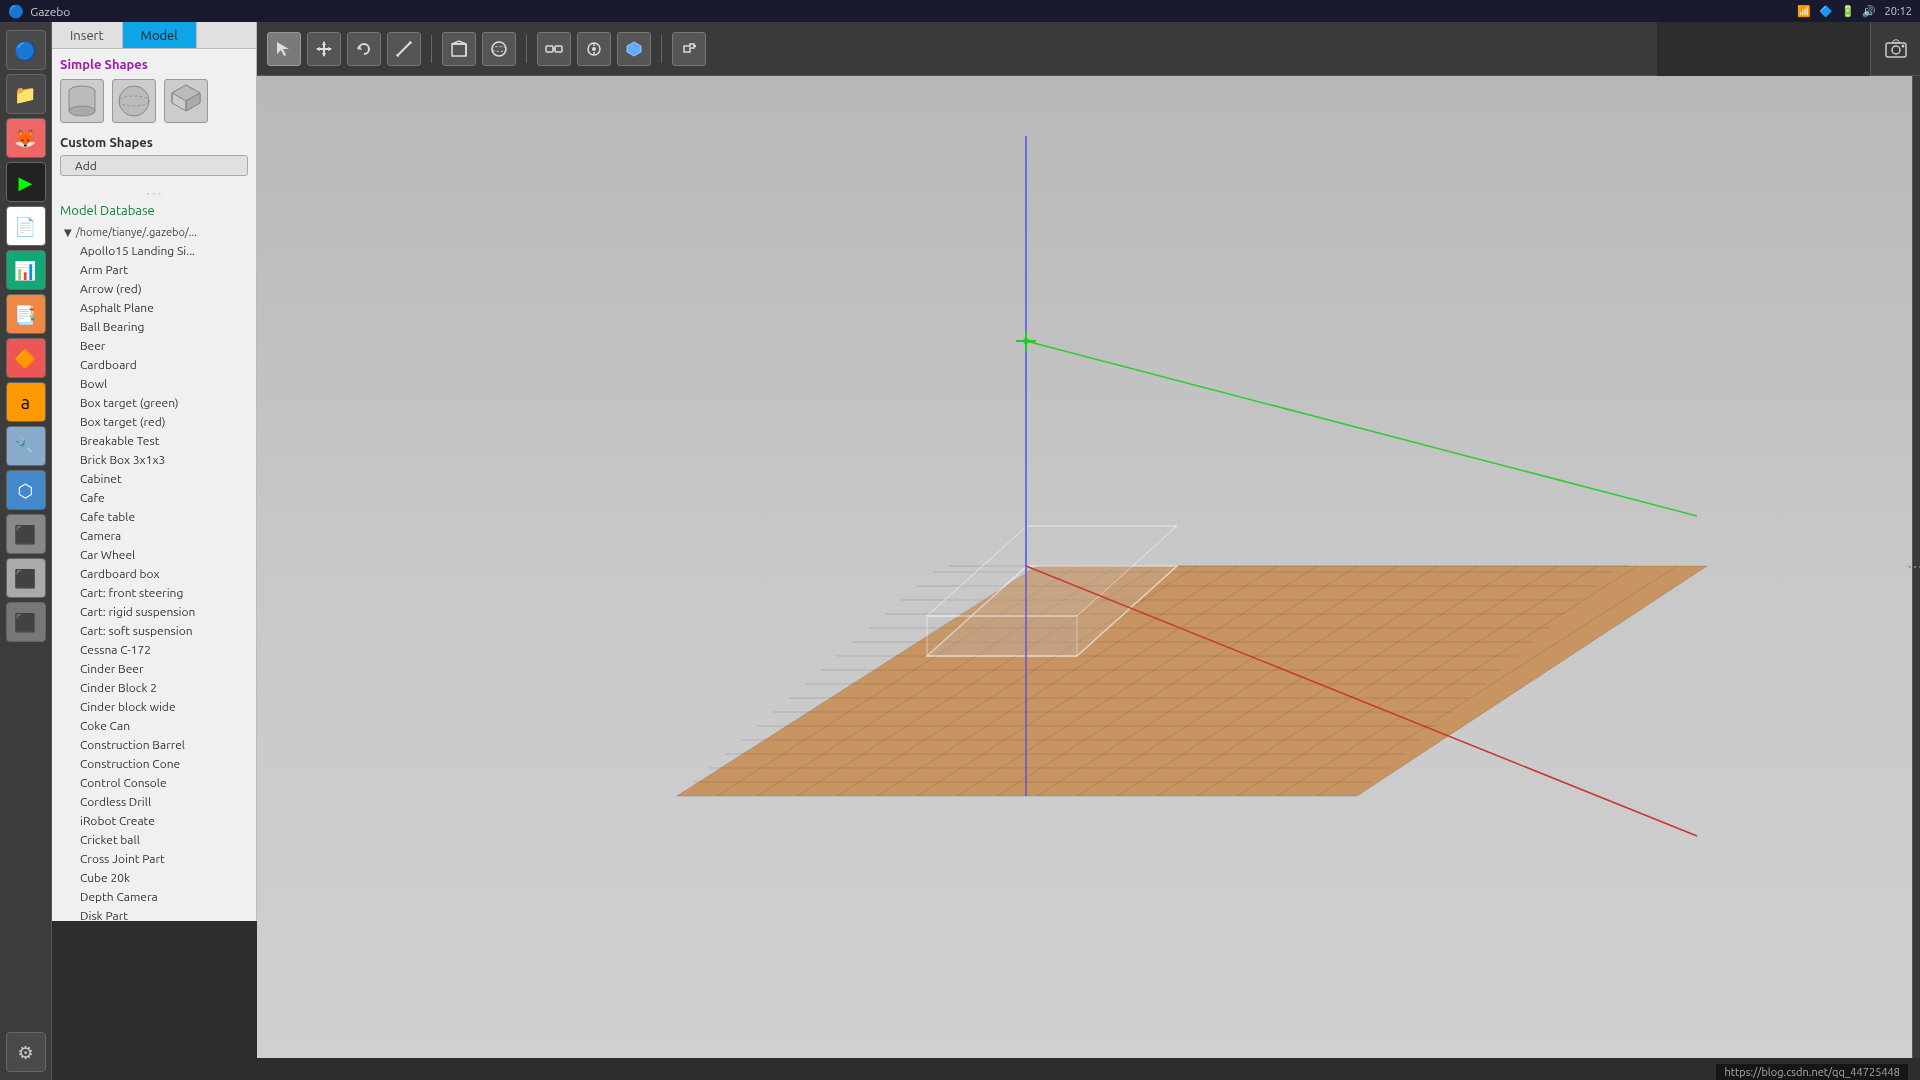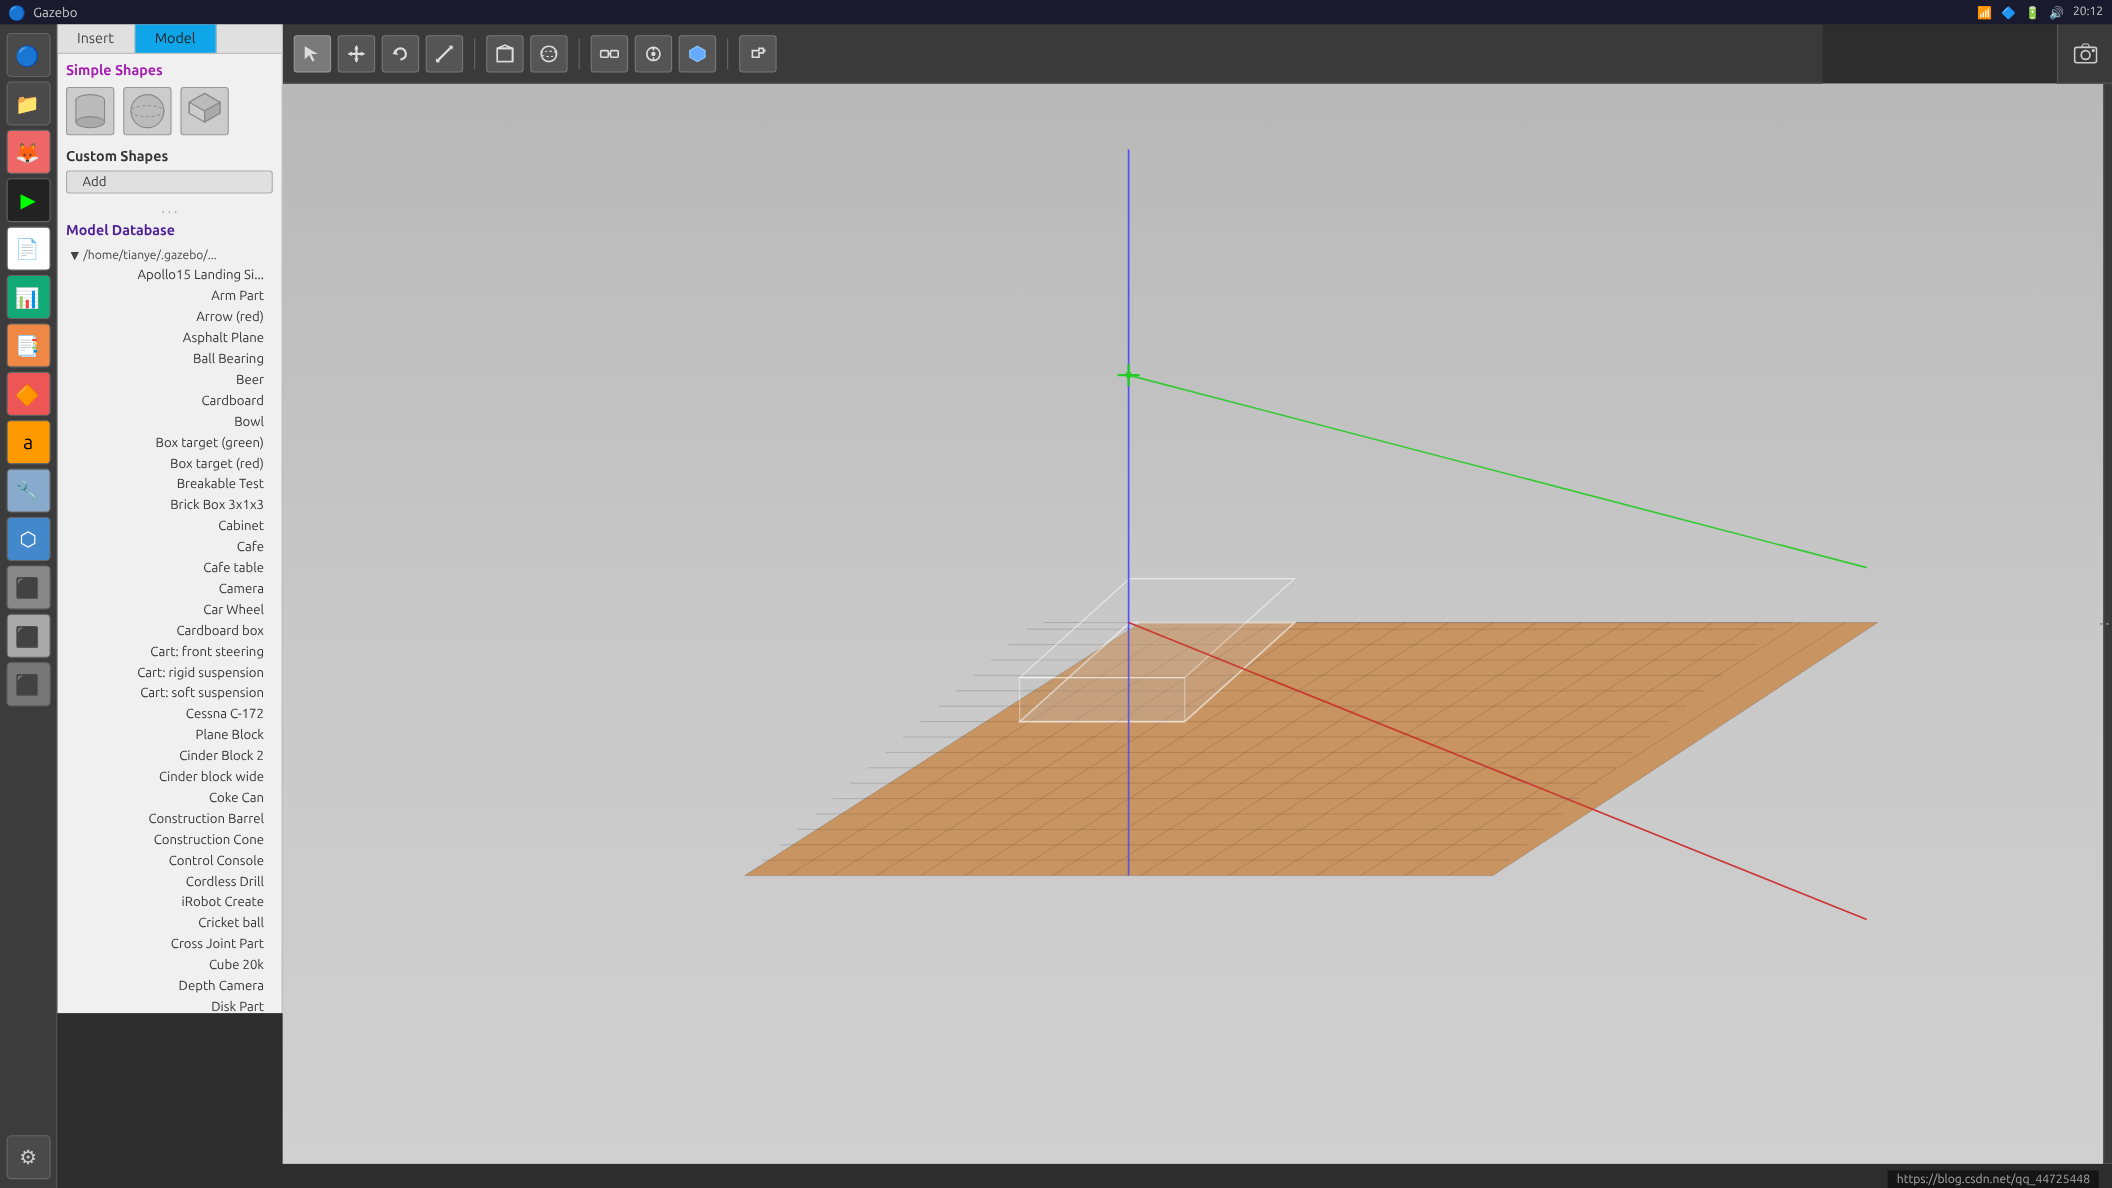--- a/index.html
+++ b/index.html
@@ -55,35 +55,35 @@
     }
 
     .custom-shapes-title { font-weight: bold; font-size: 13px; margin-bottom: 6px; color: #333; }
     .add-btn {
       padding: 3px 14px; background: #e0e0e0; border: 1px solid #aaa; border-radius: 3px;
       cursor: pointer; font-size: 12px; color: #333; margin-bottom: 10px;
     }
 
     .divider-dots { text-align: center; color: #999; font-size: 12px; margin: 4px 0; }
 
-    .model-db-title { font-weight: bold; font-size: 13px; margin-bottom: 6px; color: #4c1d95; }
+    .model-db-title { font-weight: normal; font-size: 13px; margin-bottom: 6px; color: #15803d; }
 
     #model-list { height: 820px; overflow-y: auto; font-size: 12px; }
     #model-list::-webkit-scrollbar { width: 8px; }
     #model-list::-webkit-scrollbar-track { background: #e0e0e0; }
     #model-list::-webkit-scrollbar-thumb { background: #aaa; }
 
     .db-root {
       display: flex; align-items: center; gap: 4px; padding: 3px 4px; color: #444; font-size: 11px;
       cursor: pointer;
     }
     .db-root .arrow { font-size: 10px; }
 
     .model-item {
-      padding: 3px 8px 3px 20px; cursor: pointer; color: #333; font-size: 12px; text-align: right;
+      padding: 3px 8px 3px 20px; cursor: pointer; color: #333; font-size: 12px;
     }
 
     
     #toolbar {
       position: absolute; top: 22px; left: 257px; width: 1400px; height: 54px;
       background: #3a3a3a; border-bottom: 1px solid #555;
       display: flex; align-items: center; padding: 0 10px; gap: 6px; z-index: 30;
     }
     .tool-btn {
       width: 34px; height: 34px; background: #555; border: 1px solid #777; border-radius: 3px;
@@ -228,21 +228,21 @@
         <div class="model-item">Cabinet</div>
         <div class="model-item">Cafe</div>
         <div class="model-item">Cafe table</div>
         <div class="model-item">Camera</div>
         <div class="model-item">Car Wheel</div>
         <div class="model-item">Cardboard box</div>
         <div class="model-item">Cart: front steering</div>
         <div class="model-item">Cart: rigid suspension</div>
         <div class="model-item">Cart: soft suspension</div>
         <div class="model-item">Cessna C-172</div>
-        <div class="model-item">Plane Block</div>
+        <div class="model-item">Cinder Beer</div>
         <div class="model-item">Cinder Block 2</div>
         <div class="model-item">Cinder block wide</div>
         <div class="model-item">Coke Can</div>
         <div class="model-item">Construction Barrel</div>
         <div class="model-item">Construction Cone</div>
         <div class="model-item">Control Console</div>
         <div class="model-item">Cordless Drill</div>
         <div class="model-item">iRobot Create</div>
         <div class="model-item">Cricket ball</div>
         <div class="model-item">Cross Joint Part</div>

